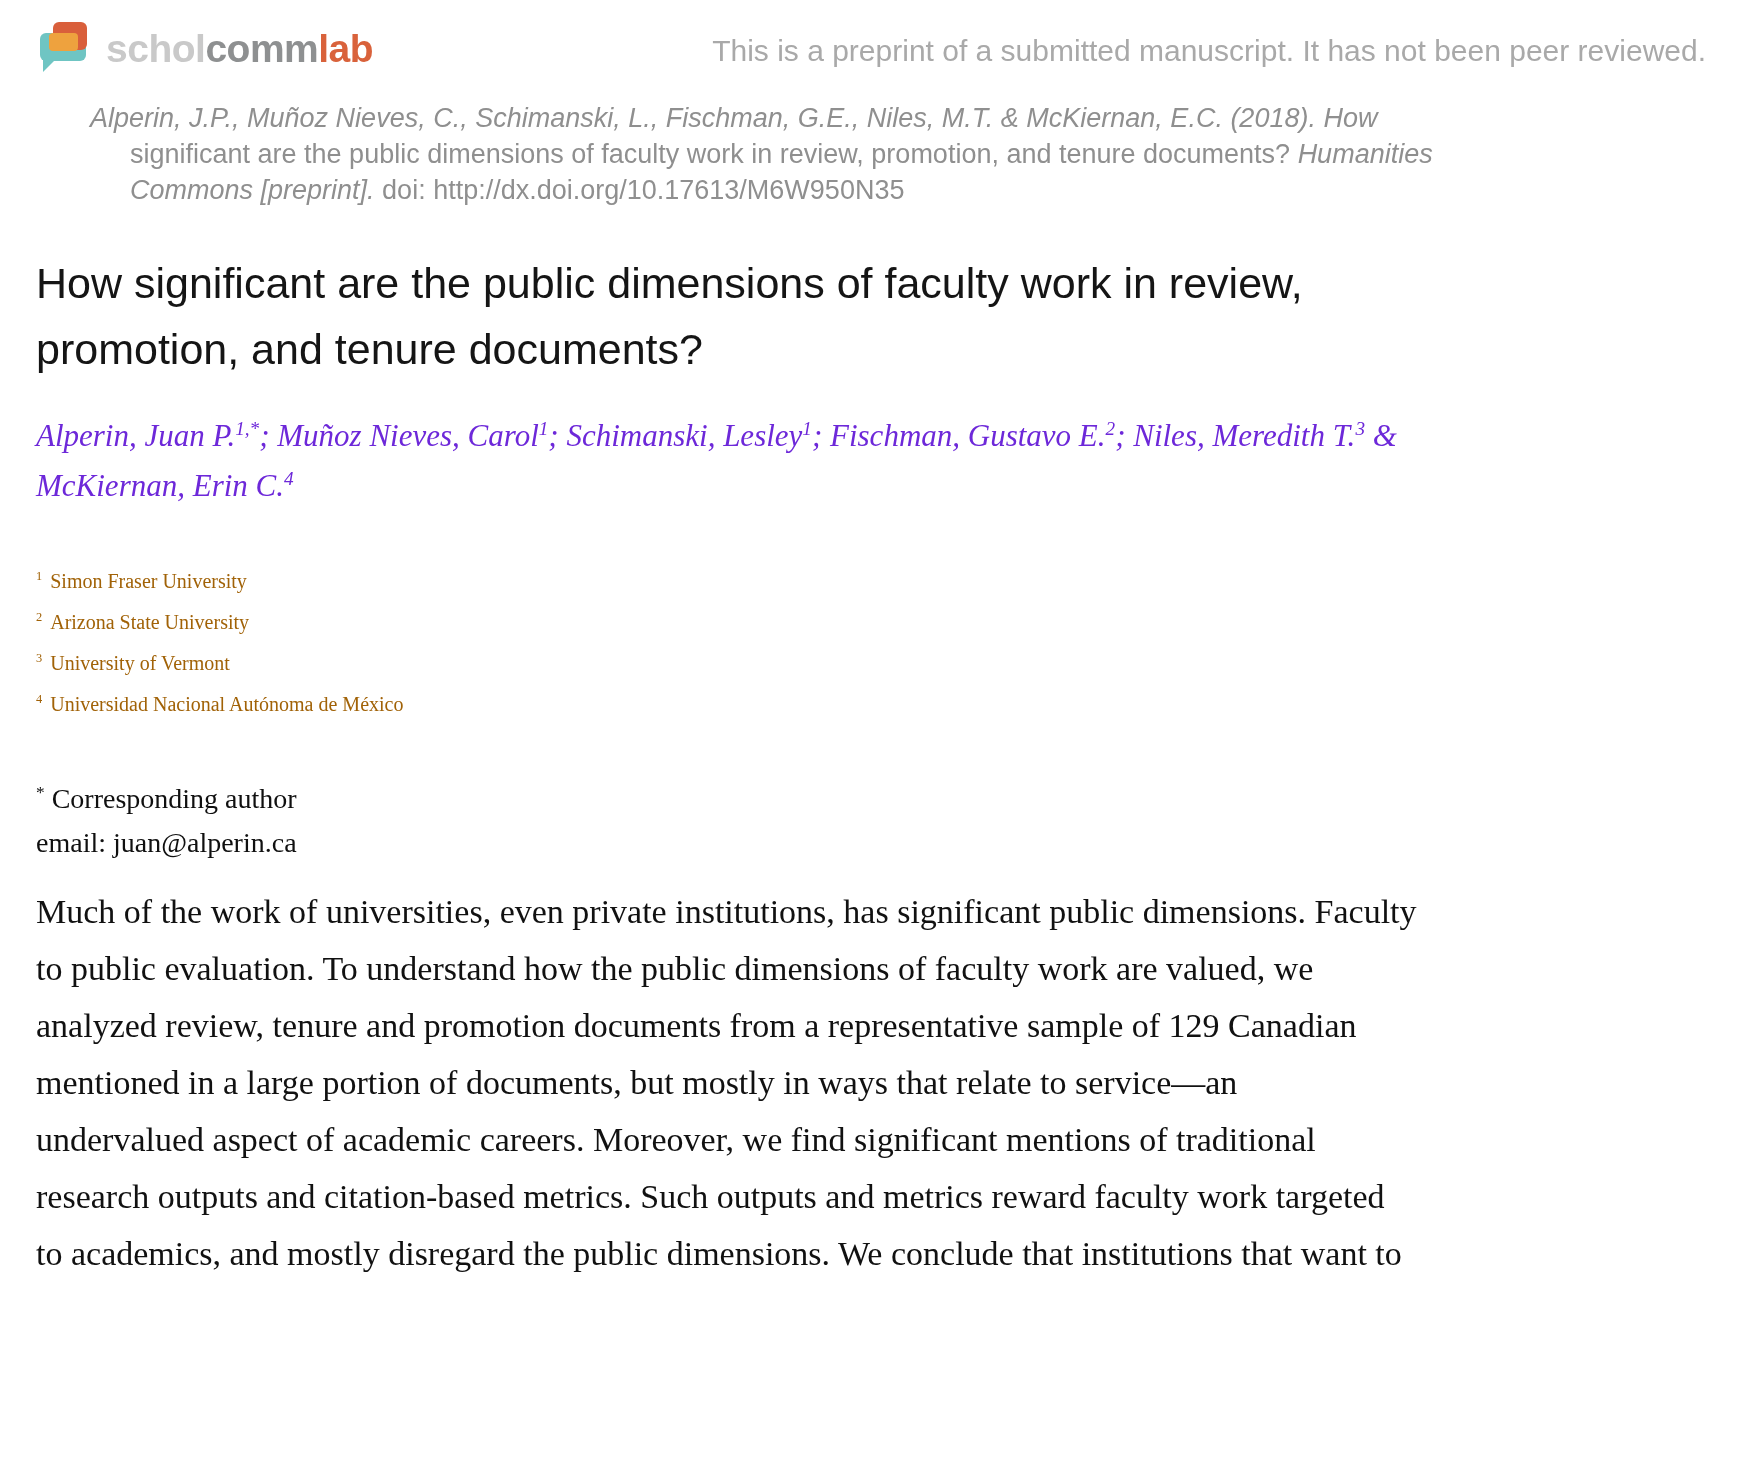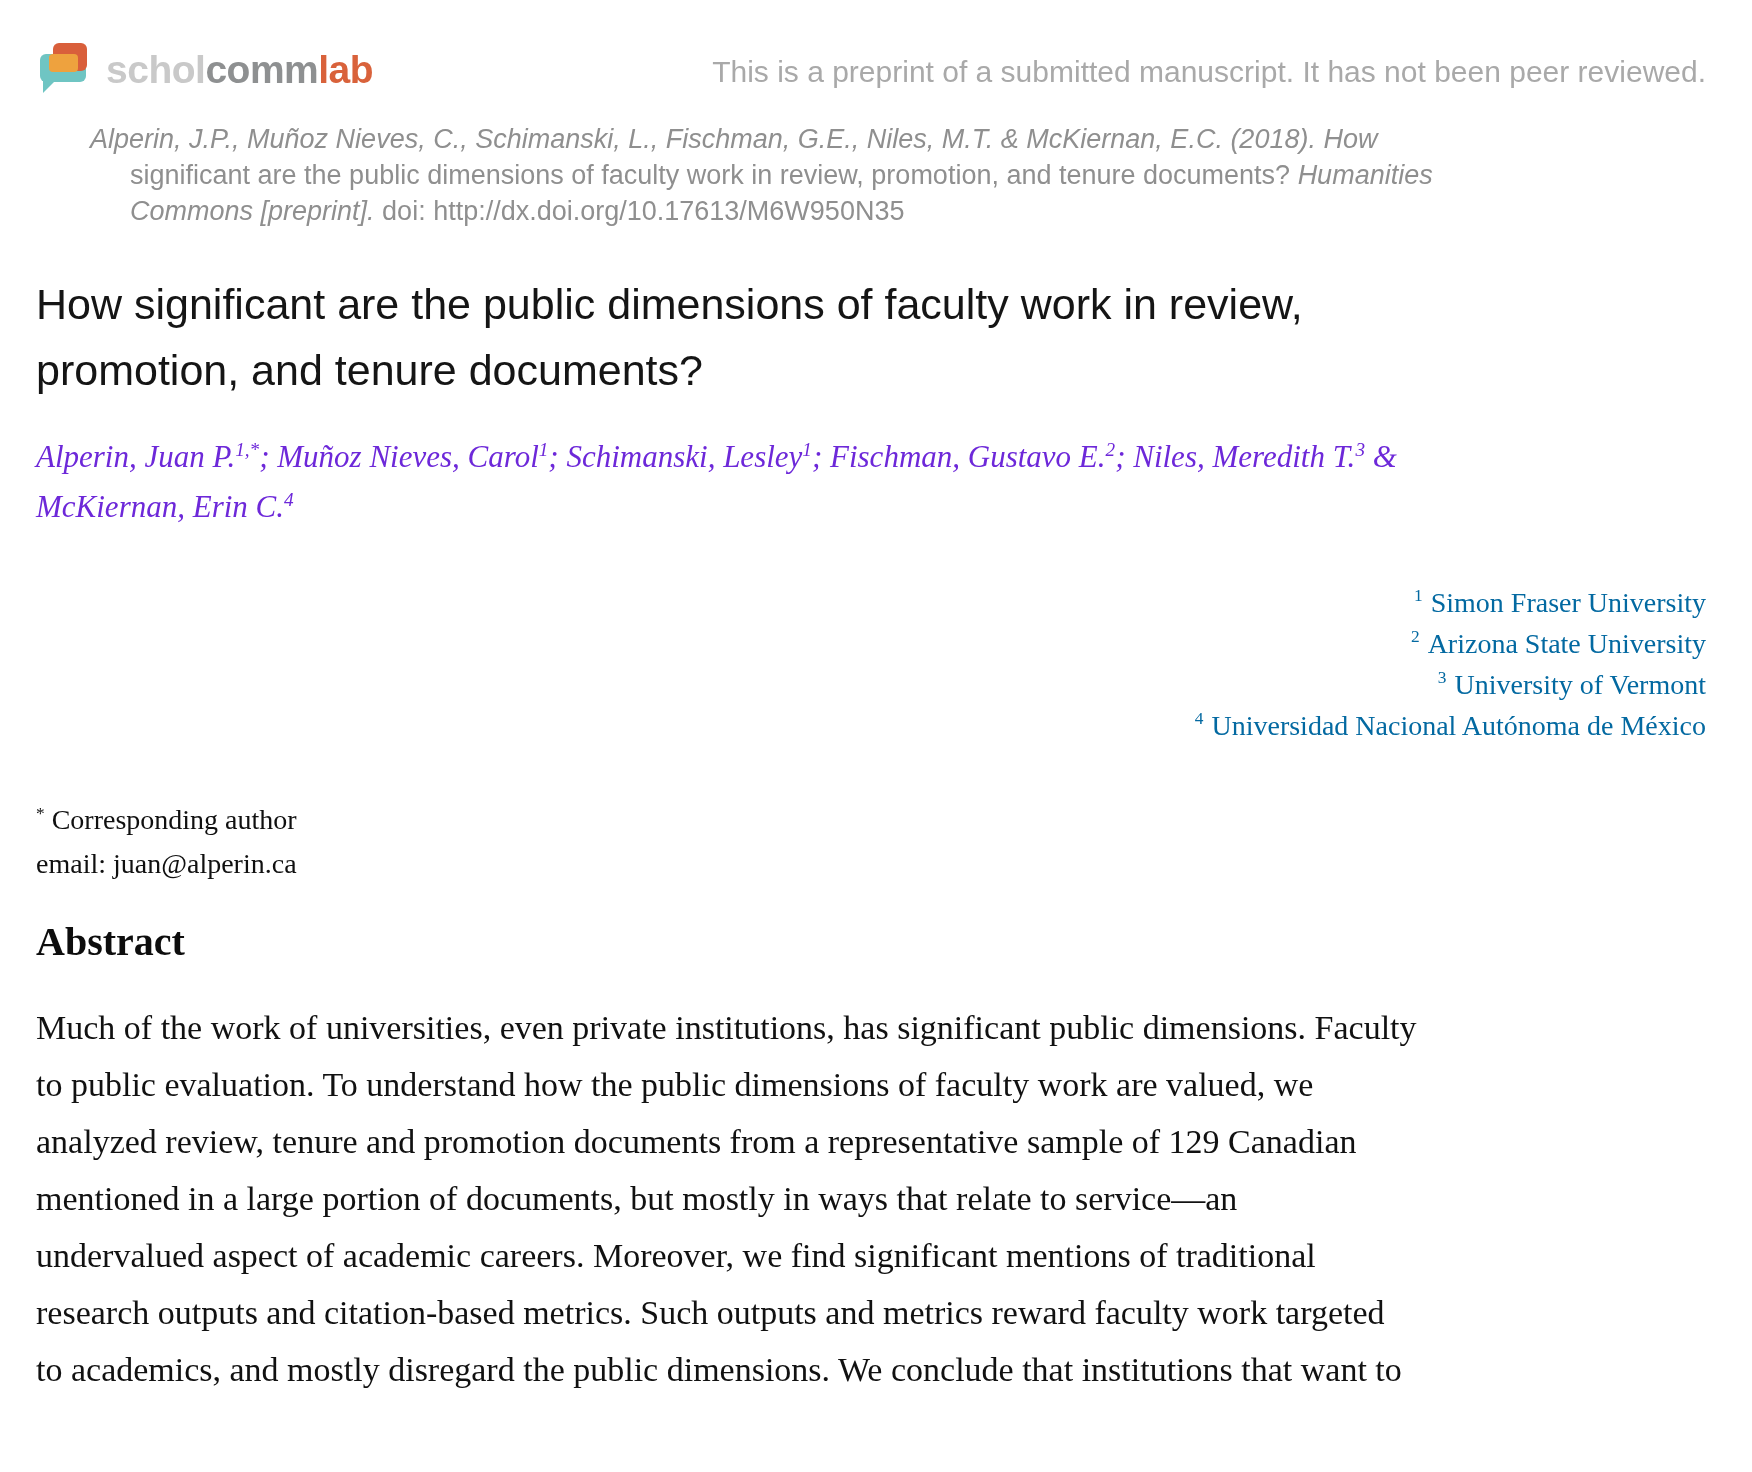--- a/index.html
+++ b/index.html
@@ -3,21 +3,21 @@
 <meta charset="utf-8">
 <style>
   html, body { margin: 0; padding: 0; }
   body {
     width: 1752px; height: 1472px;
     background: #ffffff;
     overflow: hidden;
     font-family: "Liberation Serif", serif;
     color: #141414;
   }
-  .page { box-sizing: border-box; width: 1752px; height: 1312px; padding: 22px 46px 16px 36px; margin-top: 21px; }
+  .page { box-sizing: border-box; width: 1752px; height: 1312px; padding: 22px 46px 16px 36px; }
 
   
   .header { display: flex; justify-content: space-between; align-items: flex-start; }
   .logo { display: flex; align-items: center; gap: 16px; }
   .logo-icon { position: relative; width: 54px; height: 52px; flex: 0 0 auto; }
   .bubble-teal   { position: absolute; left: 4px;  top: 11px; width: 46px; height: 28px; background: #6FC5C3; border-radius: 6px; }
   .bubble-tail   { position: absolute; left: 7px;  top: 37px; width: 0; height: 0;
                    border-top: 13px solid #6FC5C3; border-right: 13px solid transparent; }
   .bubble-orange { position: absolute; left: 17px; top: 0;    width: 34px; height: 28px; background: #D95F3B; border-radius: 6px; }
   .bubble-light  { position: absolute; left: 13px; top: 11px; width: 29px; height: 18px; background: #EEA23E; border-radius: 4px; }
@@ -38,21 +38,21 @@
   .title { font-family: "Liberation Sans", sans-serif; font-weight: 400; font-size: 43px; line-height: 66px;
            color: #151515; margin-top: 42px; }
   .title-line { white-space: nowrap; }
 
   
   .authors { margin-top: 14px; font-style: italic; font-size: 31px; line-height: 50px; color: #6d28d9; }
   .authors-line { white-space: nowrap; }
   sup { font-size: 0.62em; line-height: 0; }
 
   
-  .affiliations { margin-top: 50px; font-size: 28px; line-height: 41px; color: #0369a1; text-align: right; }
+  .affiliations { margin-top: 50px; font-size: 20px; line-height: 41px; color: #a16207; }
   .affil-line { white-space: nowrap; }
   .affil-line sup { margin-right: 8px; }
 
   
   .corresponding { margin-top: 52px; font-size: 28px; line-height: 44px; color: #101010; }
   .corr-line { white-space: nowrap; }
 
   
   .abstract-heading { font-weight: 700; font-size: 40px; line-height: 48px; margin-top: 32px; color: #0d0d0d; }
   .abstract-body { margin-top: 18px; font-size: 34px; line-height: 57px; color: #111111; }
@@ -97,21 +97,20 @@
     <div class="affil-line"><sup>2</sup><span>Arizona State University</span></div>
     <div class="affil-line"><sup>3</sup><span>University of Vermont</span></div>
     <div class="affil-line"><sup>4</sup><span>Universidad Nacional Autónoma de México</span></div>
   </div>
 
   <div class="corresponding">
     <div class="corr-line"><sup>*</sup><span> Corresponding author</span></div>
     <div class="corr-line">email: juan@alperin.ca</div>
   </div>
 
-  <h2 class="abstract-heading">Abstract</h2>
 
   <div class="abstract-body">
     <div class="abs-line">Much of the work of universities, even private institutions, has significant public dimensions. Faculty</div>
     <div class="abs-line">to public evaluation. To understand how the public dimensions of faculty work are valued, we</div>
     <div class="abs-line">analyzed review, tenure and promotion documents from a representative sample of 129 Canadian</div>
     <div class="abs-line">mentioned in a large portion of documents, but mostly in ways that relate to service—an</div>
     <div class="abs-line">undervalued aspect of academic careers. Moreover, we find significant mentions of traditional</div>
     <div class="abs-line">research outputs and citation-based metrics. Such outputs and metrics reward faculty work targeted</div>
     <div class="abs-line">to academics, and mostly disregard the public dimensions. We conclude that institutions that want to</div>
   </div>

